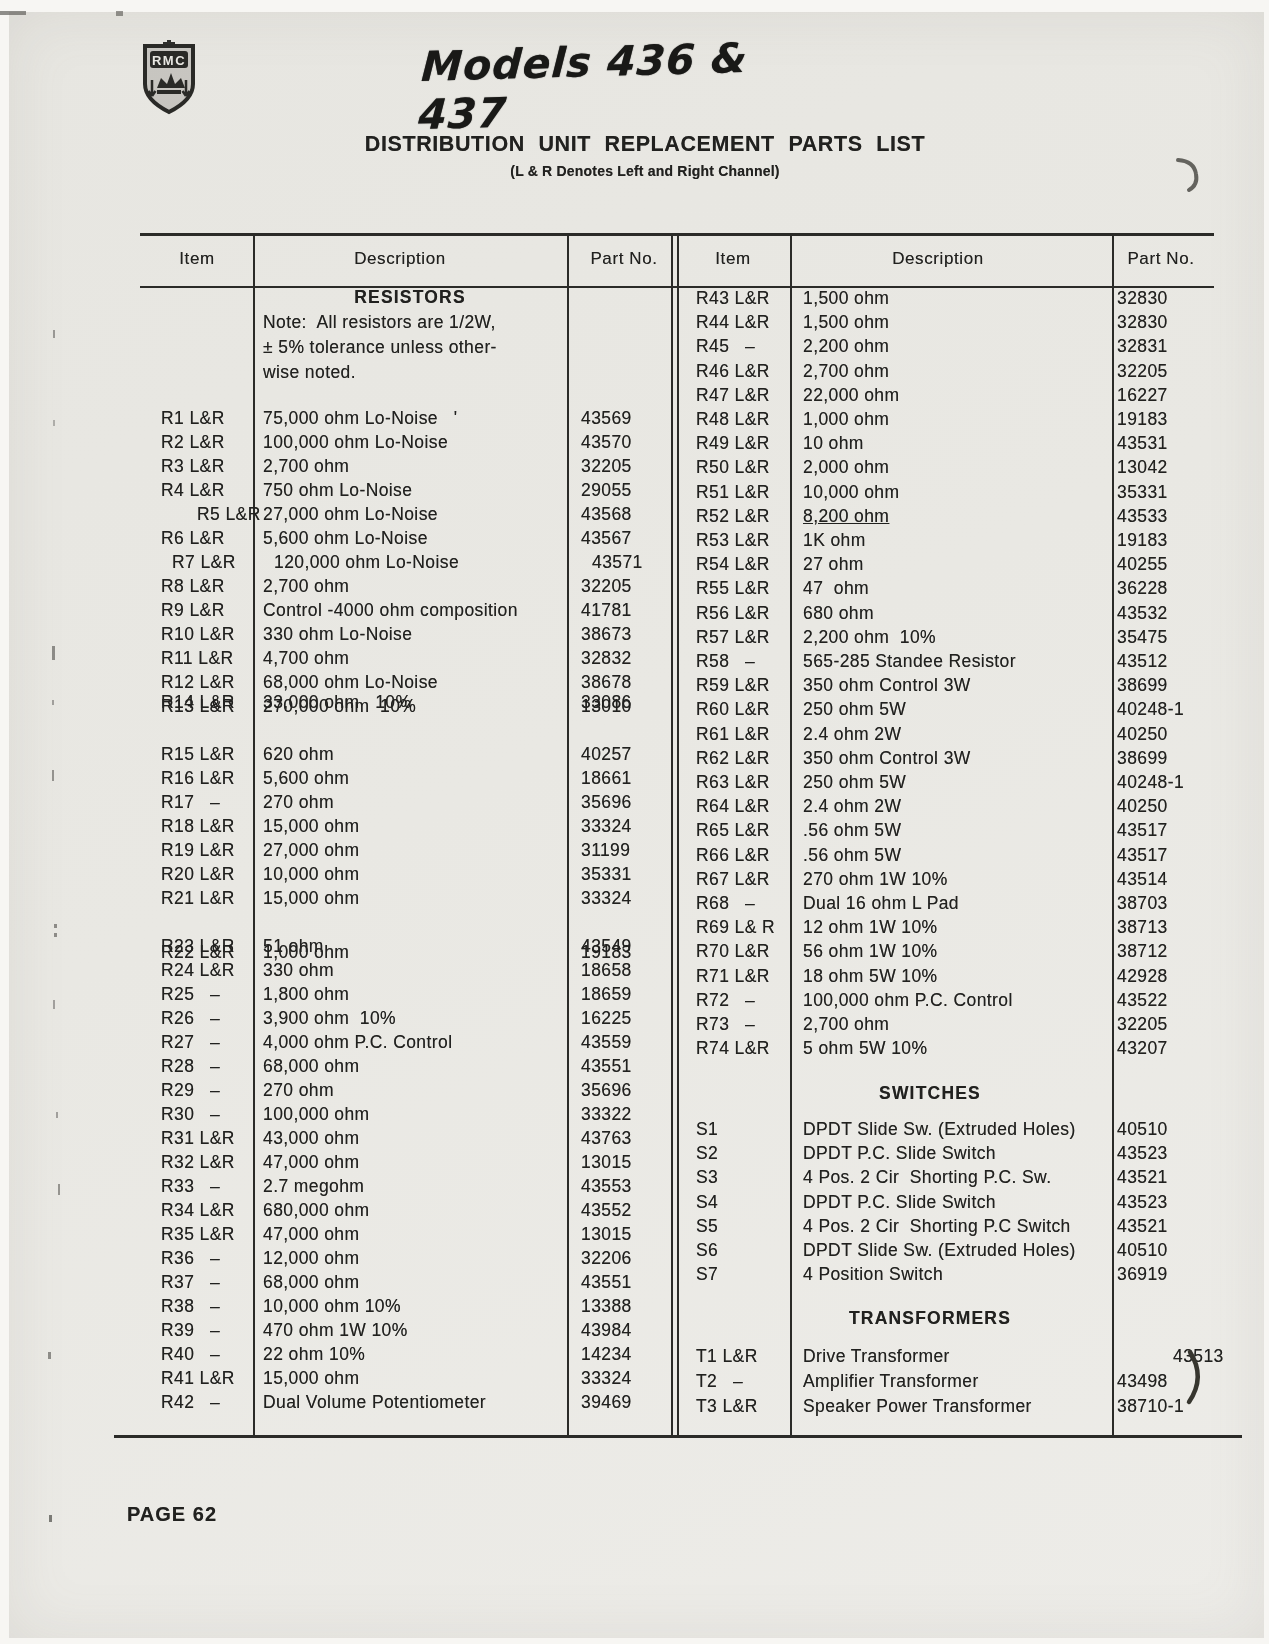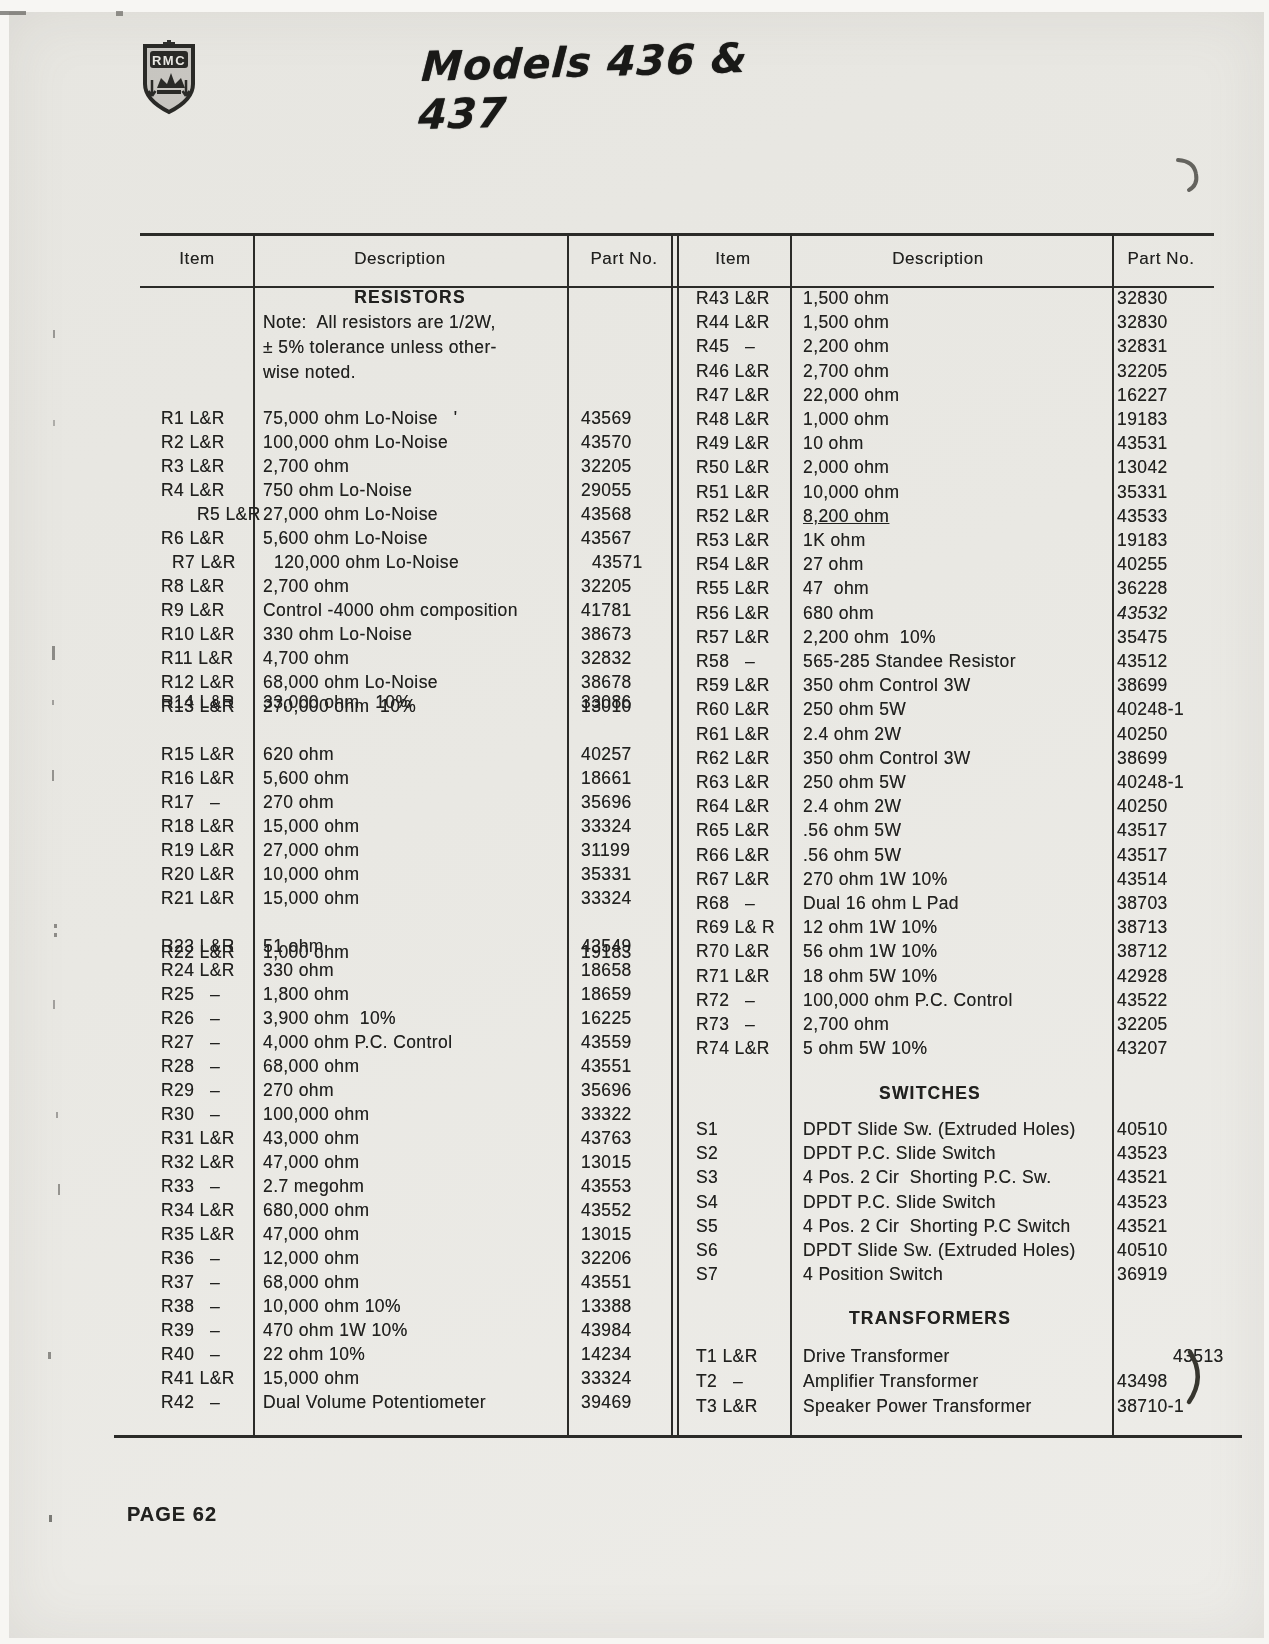--- a/index.html
+++ b/index.html
@@ -53,20 +53,22 @@
     <text x="28" y="24.5" text-anchor="middle" font-family="Liberation Sans, sans-serif" font-weight="bold" font-size="13" letter-spacing="1.5" fill="#e9e8e3">RMC</text>
     <path d="M16,48 l4,-10 6,6 4,-11 4,11 6,-6 4,10 z" fill="#2a2a27"></path>
     <rect x="16" y="50" width="24" height="4" fill="#2a2a27"></rect>
     <path d="M11,40 v16 m0,0 l-3.5,-5 m3.5,5 l3.5,-5" stroke="#2a2a27" stroke-width="2.5" fill="none"></path>
     <path d="M45,40 v16 m0,0 l-3.5,-5 m3.5,5 l3.5,-5" stroke="#2a2a27" stroke-width="2.5" fill="none"></path>
   </svg>
 
   <div class="handwritten ink">Models 436 &amp; 437</div>
 
   <div class="title-block">
+    <div class="t2 ink">DISTRIBUTION UNIT REPLACEMENT PARTS LIST</div>
+    <div class="sub ink">(L &amp; R Denotes Left and Right Channel)</div>
   </div>
 
   <div class="hline" style="left:140px;top:233px;width:1074px;height:3px;"></div>
   <div class="hline" style="left:140px;top:286px;width:1074px;height:2px;"></div>
   <div class="hline" style="left:114px;top:1435px;width:1128px;height:3px;"></div>
   <div class="vline" style="left:253px;"></div>
   <div class="vline" style="left:567px;"></div>
   <div class="vline" style="left:671px;"></div>
   <div class="vline" style="left:677px;"></div>
   <div class="vline" style="left:790px;"></div>
@@ -365,21 +367,21 @@
         <span class="cell ink" style="left: 1117px;">40255</span>
       </div>
       <div class="trow" style="top: 576.4px;">
         <span class="cell ink" style="left: 696px;">R55 L&amp;R</span>
         <span class="cell ink" style="left: 803px;">47  ohm</span>
         <span class="cell ink" style="left: 1117px;">36228</span>
       </div>
       <div class="trow" style="top: 600.6px;">
         <span class="cell ink" style="left: 696px;">R56 L&amp;R</span>
         <span class="cell ink" style="left: 803px;">680 ohm</span>
-        <span class="cell ink" style="left: 1117px; font-style: italic;">43532</span>
+        <span class="cell ink" style="left: 1117px;">43532</span>
       </div>
       <div class="trow" style="top: 624.8px;">
         <span class="cell ink" style="left: 696px;">R57 L&amp;R</span>
         <span class="cell ink" style="left: 803px;">2,200 ohm  10%</span>
         <span class="cell ink" style="left: 1117px;">35475</span>
       </div>
       <div class="trow" style="top: 649px;">
         <span class="cell ink" style="left: 696px;">R58   –</span>
         <span class="cell ink" style="left: 803px;">565-285 Standee Resistor</span>
         <span class="cell ink" style="left: 1117px;">43512</span>

